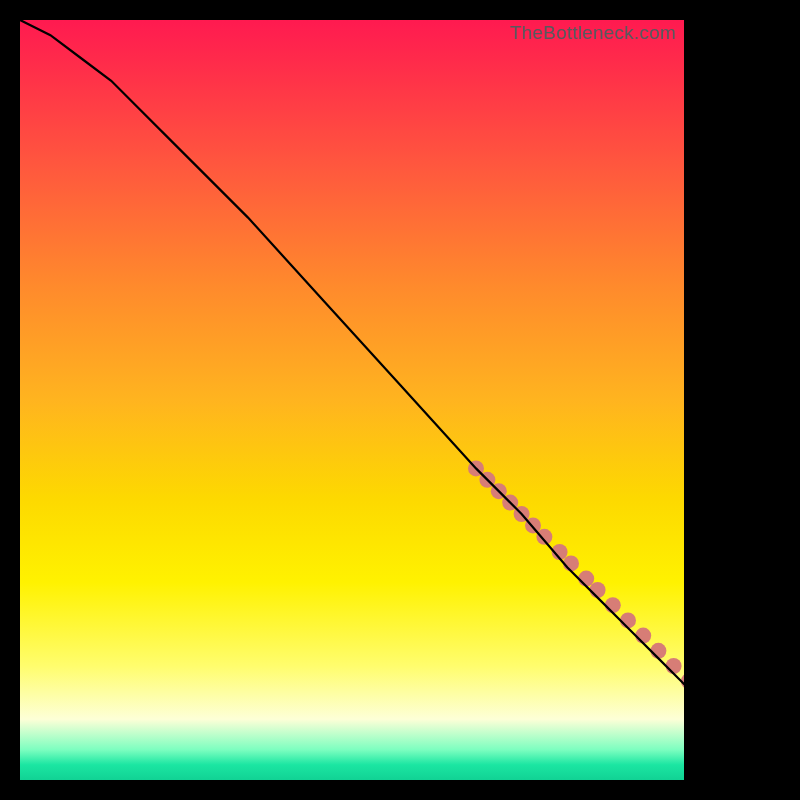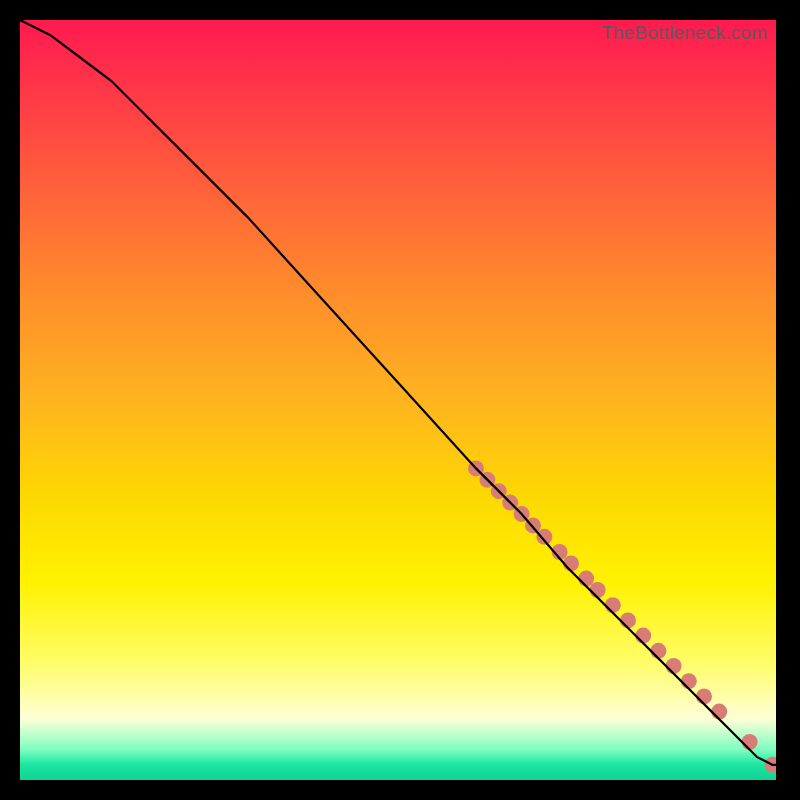--- a/index.html
+++ b/index.html
@@ -8,21 +8,21 @@
     width: 800px;
     height: 800px;
     background: #000000;
     overflow: hidden;
     font-family: Arial, Helvetica, sans-serif;
   }
   .plot-wrap {
     position: absolute;
     left: 20px;
     top: 20px;
-    width: 756px;
+    width: 664px;
     height: 760px;
     overflow: hidden;
   }
   .gradient-bg {
     position: absolute;
     left: 0; top: 0; right: 0; bottom: 0;
     background: linear-gradient(
       to bottom,
       #ff1a50 0%,
       #ff3348 8%,

